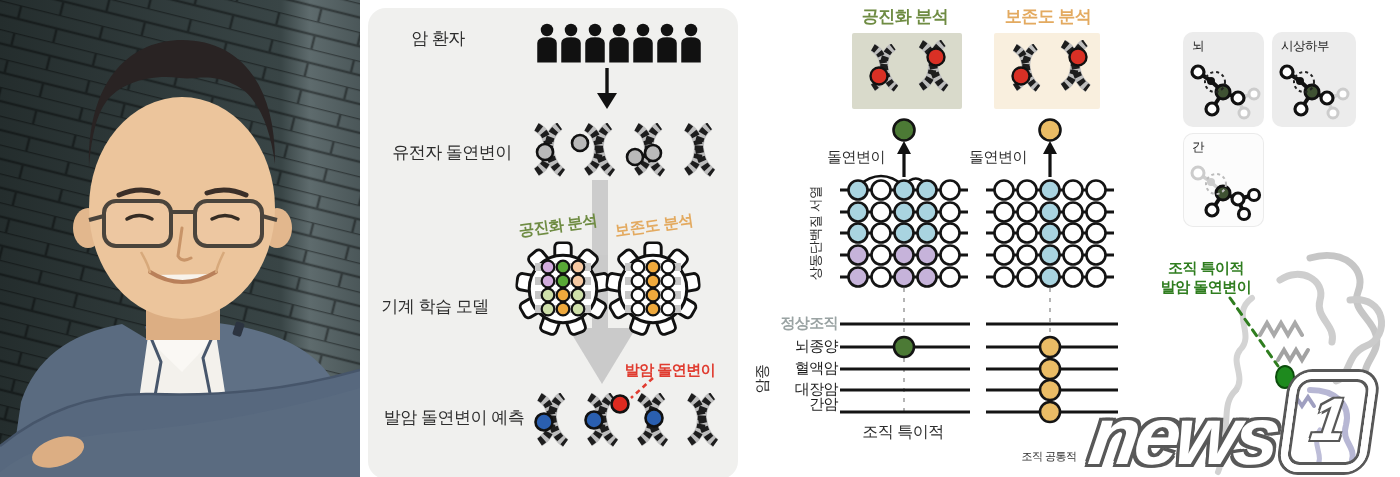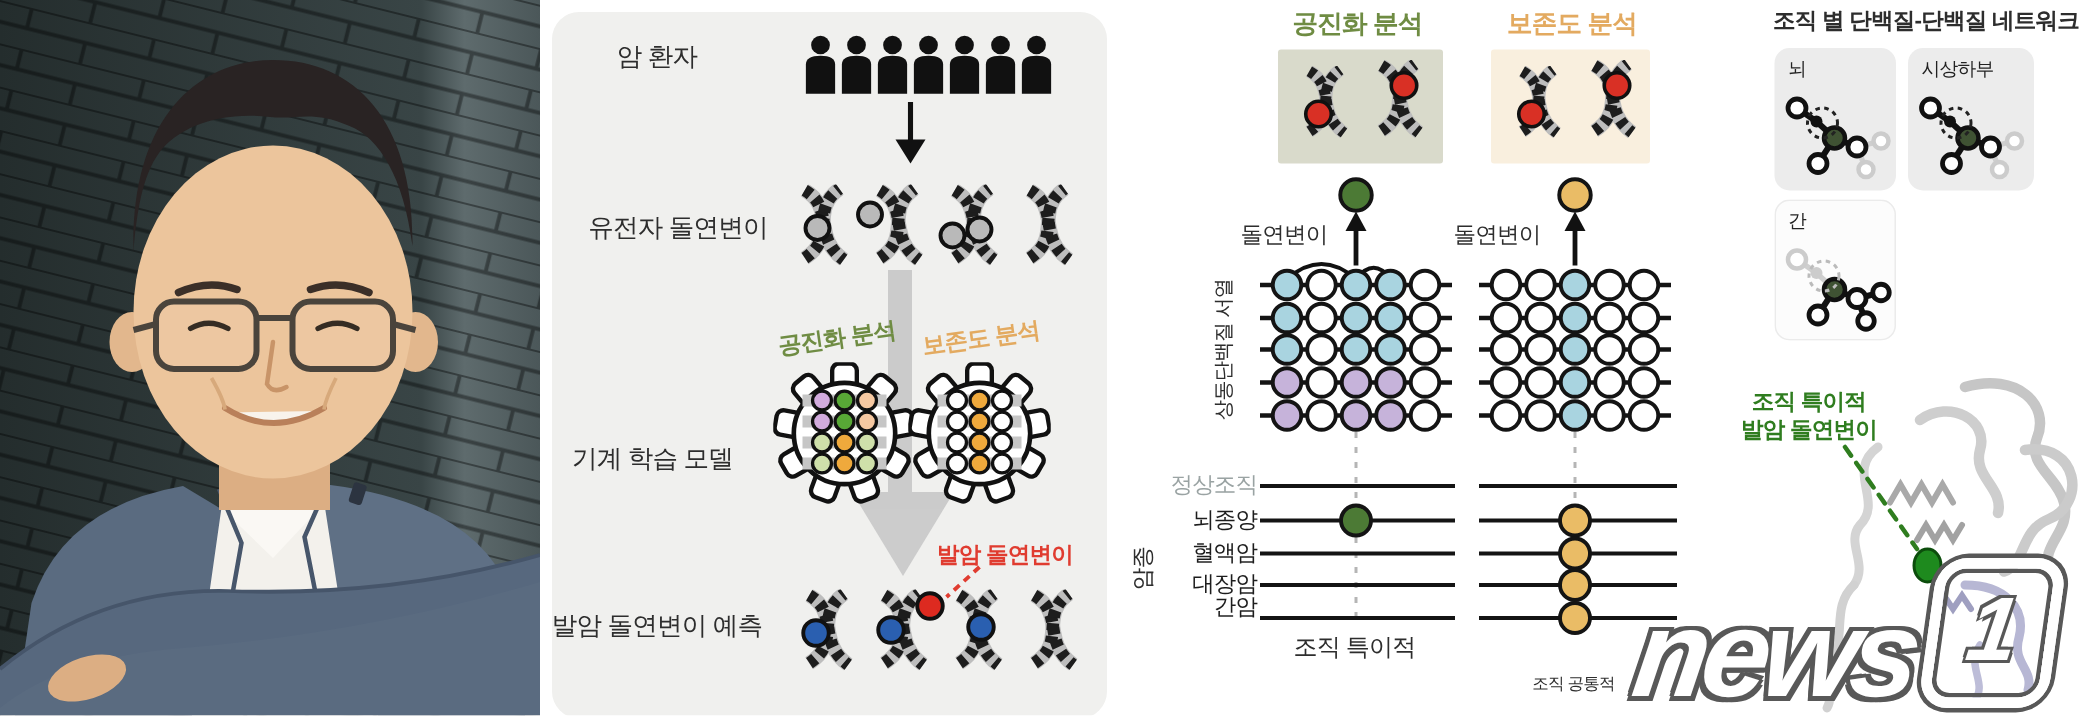--- a/index.html
+++ b/index.html
@@ -174,21 +174,21 @@
       <path d="M150 272 Q182 292 216 272" stroke="#b9805a" stroke-width="4" fill="none" stroke-linecap="round"></path>
       <path d="M141 252 Q149 266 150 273" stroke="#d7a97b" stroke-width="2.5" fill="none"></path>
       <path d="M224 252 Q217 266 216 273" stroke="#d7a97b" stroke-width="2.5" fill="none"></path>
     </svg>
   </div>
 
   <div class="flow-panel">
     <div class="lbl" style="left:70px;top:30px">암 환자</div>
     <div class="lbl" style="left:84px;top:144px">유전자 돌연변이</div>
     <div class="lbl" style="left:67px;top:298px">기계 학습 모델</div>
-    <div class="lbl" style="left:70px;top:409px">발암 돌연변이 예측</div>
+    <div class="lbl" style="left:86px;top:409px">발암 돌연변이 예측</div>
 
     <svg class="abs" style="left:166px;top:12px" width="170" height="48" viewBox="0 0 170 48">
       <use href="#person" x="0" y="3" width="26" height="40"></use>
       <use href="#person" x="24" y="3" width="26" height="40"></use>
       <use href="#person" x="48" y="3" width="26" height="40"></use>
       <use href="#person" x="72" y="3" width="26" height="40"></use>
       <use href="#person" x="96" y="3" width="26" height="40"></use>
       <use href="#person" x="120" y="3" width="26" height="40"></use>
       <use href="#person" x="144" y="3" width="26" height="40"></use>
     </svg>
@@ -294,21 +294,21 @@
     <div class="ana-box" id="ana-box-a" style="left: 112px; top: 33px; width: 110px; height: 76px; background: rgb(217, 218, 203);"></div>
     <div class="ana-box" id="ana-box-b" style="left: 254px; top: 33px; width: 106px; height: 76px; background: rgb(249, 239, 222);"></div>
 
     <div class="lbl small" style="left:116px;top:157px">돌연변이</div>
     <div class="lbl small" style="left:258px;top:157px">돌연변이</div>
 
     <div class="lbl rot" style="left:76px;top:233px;font-size:13.5px">상동단백질 서열</div>
     <div class="lbl rot" style="left:22px;top:379px;font-size:15px">암종</div>
 
     <div id="tissue-labels" class="abs" style="left:0;top:0;width:110px;height:477px">
-        <div class="tissue-label muted" style="top: 314px;">정상조직</div>
+        <div class="tissue-label muted" style="top: 314px; font-weight: bold;">정상조직</div>
         <div class="tissue-label" style="top: 337px;">뇌종양</div>
         <div class="tissue-label" style="top: 359px;">혈액암</div>
         <div class="tissue-label" style="top: 380px;">대장암</div>
         <div class="tissue-label" style="top: 395px;">간암</div>
       </div>
 
     <div class="lbl" style="left:163px;top:432px;font-size:16px">조직 특이적</div>
     <div class="lbl" style="left:309px;top:456px;font-size:11px">조직 공통적</div>
 
     <svg id="ana-svg" class="abs" style="left:0;top:0" width="420" height="477" viewBox="0 0 420 477">
@@ -409,21 +409,20 @@
         <line x1="100" y1="390" x2="230" y2="390" stroke="#141414" stroke-width="2.8"></line>
         <line x1="246" y1="390" x2="378" y2="390" stroke="#141414" stroke-width="2.8"></line>
         <circle cx="310" cy="390" r="10" fill="#eabc66" stroke="#141414" stroke-width="2.6"></circle>
         <line x1="100" y1="412" x2="230" y2="412" stroke="#141414" stroke-width="2.8"></line>
         <line x1="246" y1="412" x2="378" y2="412" stroke="#141414" stroke-width="2.8"></line>
         <circle cx="310" cy="412" r="10" fill="#eabc66" stroke="#141414" stroke-width="2.6"></circle>
       </svg>
   </div>
 
   <div class="network">
-    <div class="lbl" style="left:124px;top:14px;font-size:15px;font-weight:600">조직 별 단백질-단백질 네트워크</div>
     <div id="network-boxes" class="abs" style="left:0;top:0;width:240px;height:240px">
         <div class="net-box hl" style="left: 23px; top: 32px; width: 81px; height: 95px;">
           <div class="net-label">뇌</div>
           <svg width="78" height="66" viewBox="0 0 78 64" style="position: absolute; left: 2px; top: 26px;">
             <use href="#net-a"></use>
           </svg>
         </div>
         <div class="net-box hl" style="left: 112px; top: 32px; width: 84px; height: 95px;">
           <div class="net-label">시상하부</div>
           <svg width="78" height="66" viewBox="0 0 78 64" style="position: absolute; left: 2px; top: 26px;">

